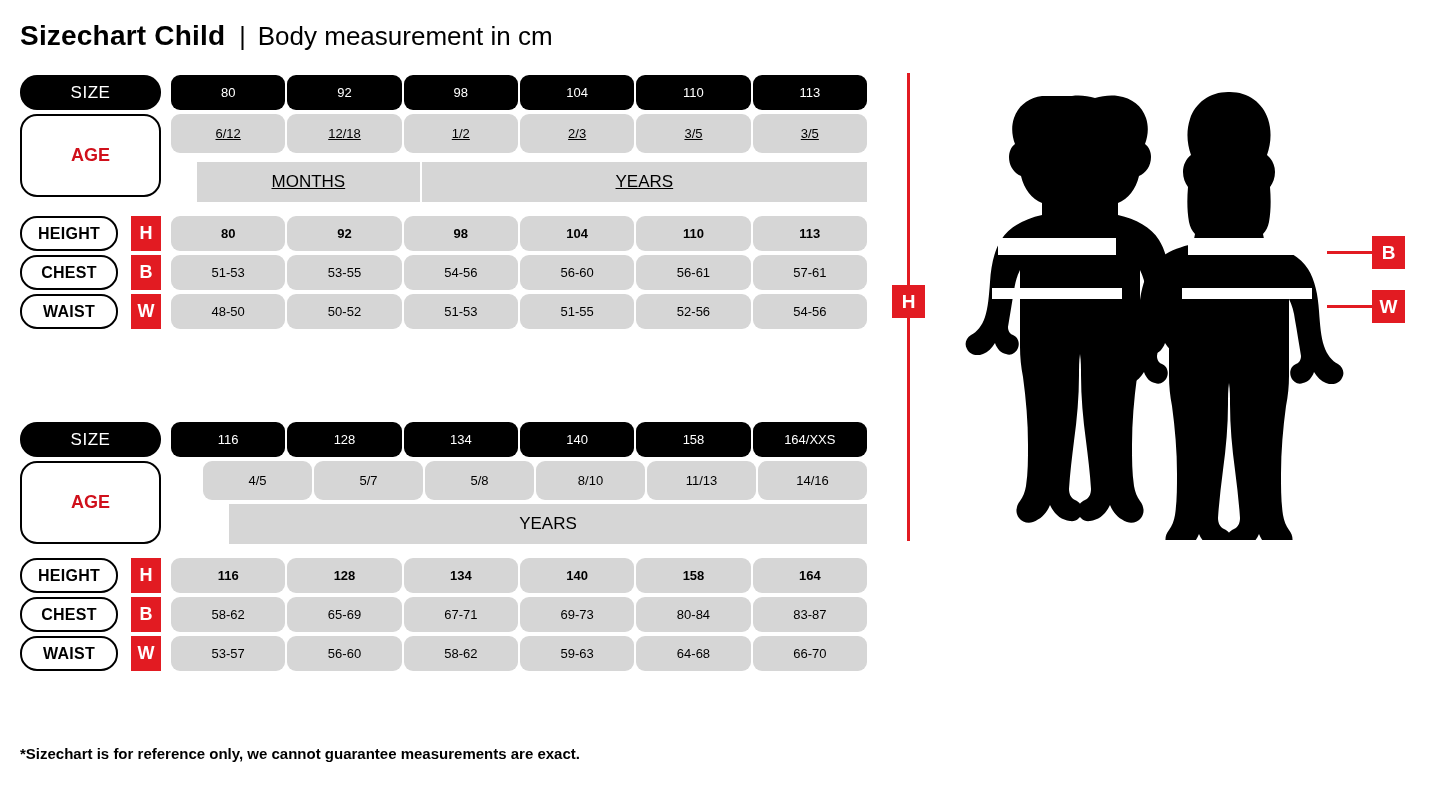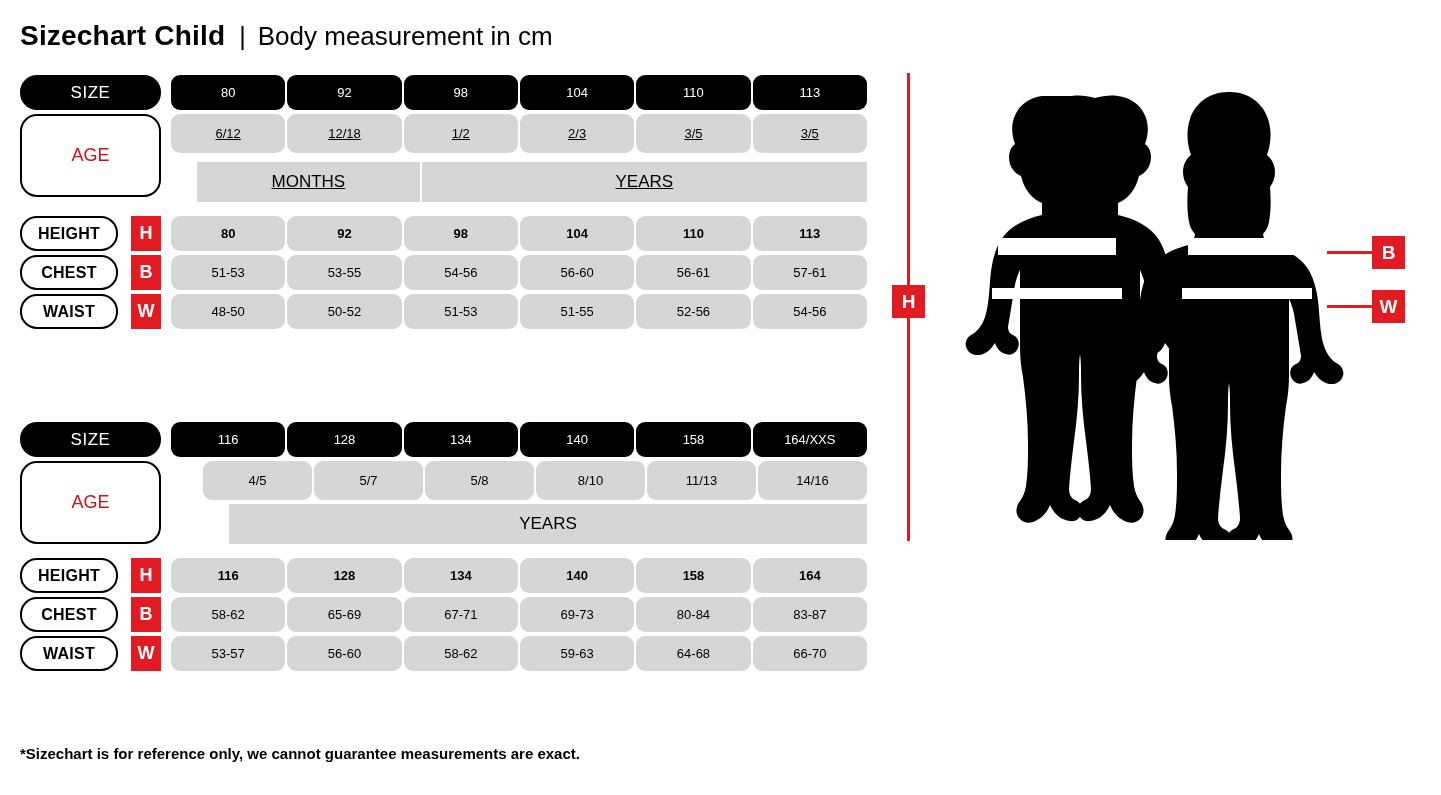--- a/index.html
+++ b/index.html
@@ -74,21 +74,21 @@
   .lbl-size {
     background: #000000;
     color: #ffffff;
     font-size: 17px;
     height: 35px;
     letter-spacing: 0.5px;
   }
   .lbl-age {
     border: 2px solid #000000;
     color: #d0101b;
-    font-weight: normal;
+    font-weight: bold;
     font-size: 18px;
     height: 83px;
     background: #ffffff;
     text-align: right;
   }
   .lbl-meas {
     border: 2px solid #000000;
     background: #ffffff;
     font-size: 16px;
     font-weight: bold;

